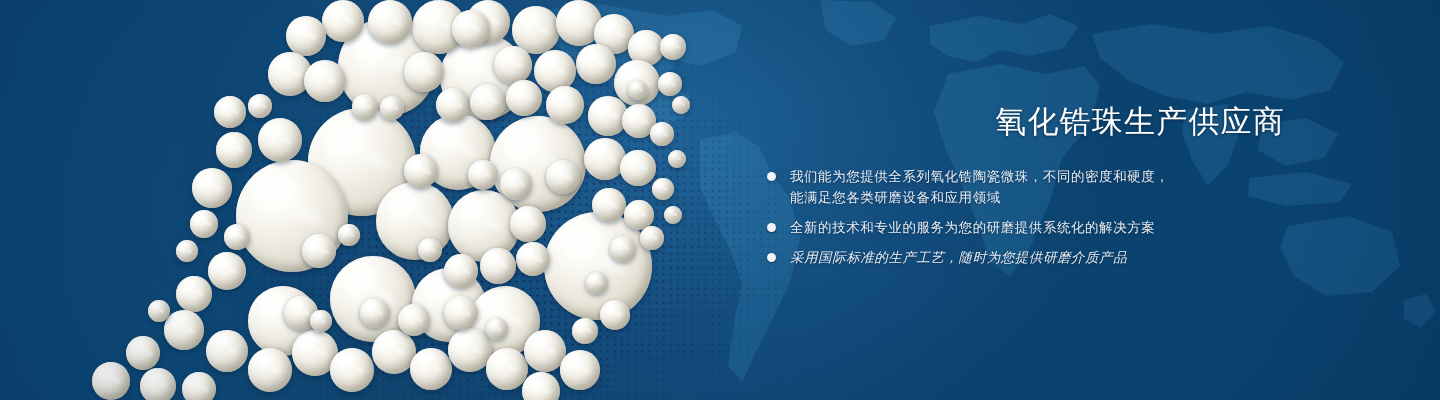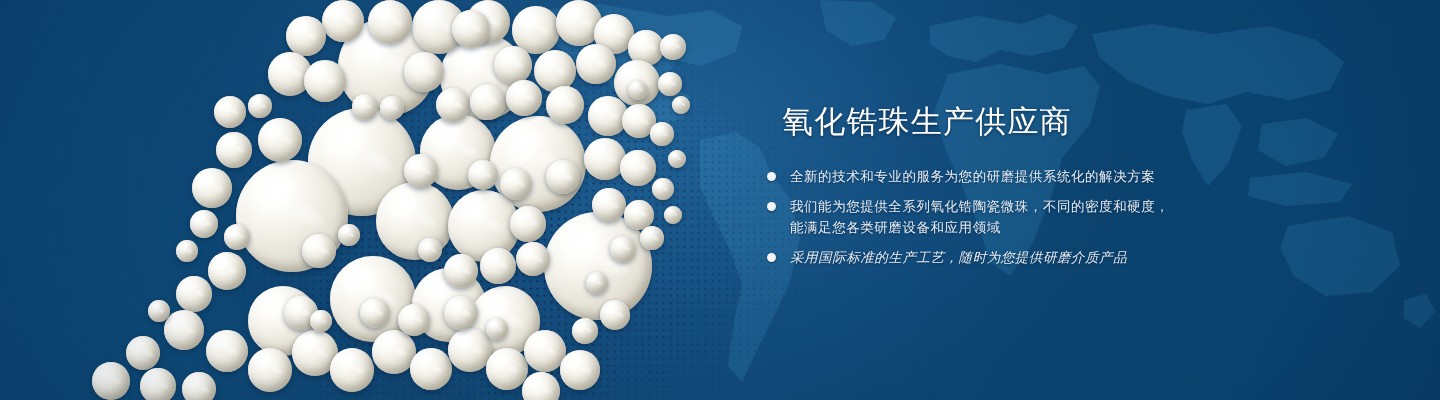--- a/index.html
+++ b/index.html
@@ -143,20 +143,21 @@
   }
   .headline {
     font-size: 31px;
     line-height: 1.16;
     font-weight: 400;
     color: #ffffff;
     letter-spacing: 1.2px;
     text-shadow: 0 1px 3px rgba(3,22,44,0.62);
     margin: 0 0 26px 17px;
     white-space: nowrap;
+    text-align: right;
   }
   .bullets {
     list-style: none;
     margin: 0;
     padding: 0;
   }
   .bullet {
     position: relative;
     padding-left: 25px;
     margin-bottom: 9px;
@@ -323,27 +324,27 @@
 
   <div class="bg-vignette"></div>
 
   <div class="copy">
     <h1 class="headline">氧化锆珠生产供应商</h1>
 
     <ul class="bullets">
 
       <li class="bullet">
         <span class="dot"></span>
-        <span class="line">全新的技术和专业的服务为您的研磨提供系统化的解决方案</span>
+        <span class="line">我们能为您提供全系列氧化锆陶瓷微珠，不同的密度和硬度，</span>
+        <span class="line">能满足您各类研磨设备和应用领域</span>
       </li>
 
       <li class="bullet">
         <span class="dot"></span>
-        <span class="line">我们能为您提供全系列氧化锆陶瓷微珠，不同的密度和硬度，</span>
-        <span class="line">能满足您各类研磨设备和应用领域</span>
+        <span class="line">全新的技术和专业的服务为您的研磨提供系统化的解决方案</span>
       </li>
 
       <li class="bullet">
         <span class="dot"></span>
         <span class="line">采用国际标准的生产工艺，随时为您提供研磨介质产品</span>
       </li>
 
     </ul>
   </div>
 

